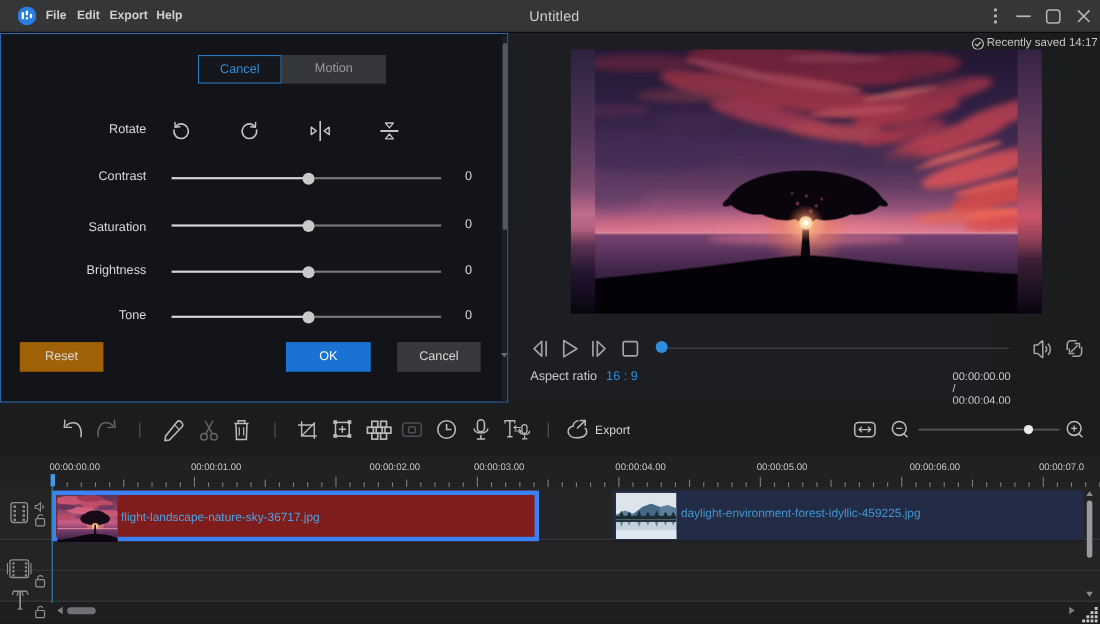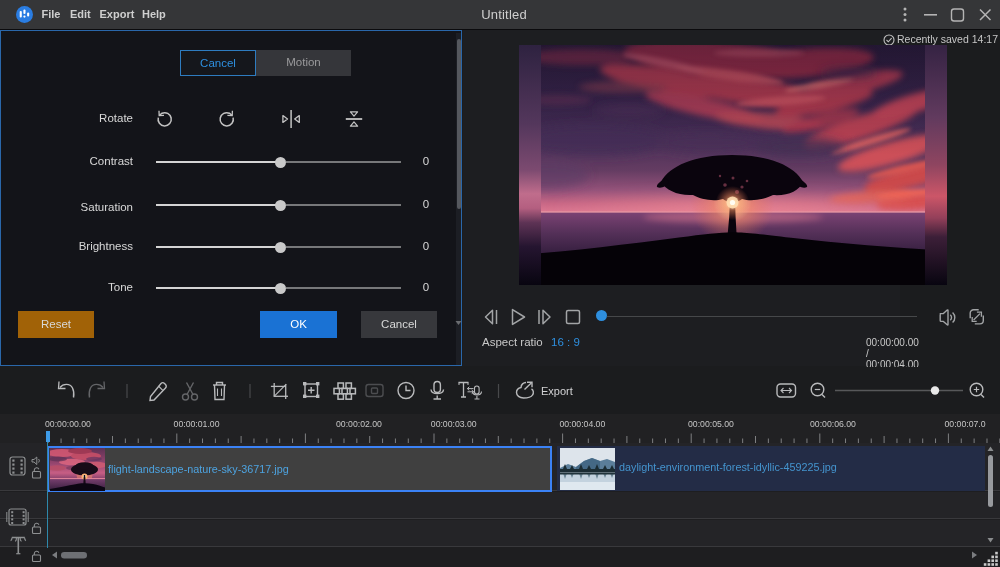--- a/index.html
+++ b/index.html
@@ -465,21 +465,21 @@
   </div>
 
   <div id="timeline">
     <div id="ruler">
       <div class="rlabel" style="left:45px;">00:00:00.00</div>
       <div class="rlabel" style="left:173.6px;">00:00:01.00</div>
       <div class="rlabel" style="left:289px;margin-left:47px;">00:00:02.00</div>
       <div class="rlabel" style="left:430.8px;">00:00:03.00</div>
       <div class="rlabel" style="left:559.4px;">00:00:04.00</div>
       <div class="rlabel" style="left:688px;">00:00:05.00</div>
-      <div class="rlabel" style="left:778px;padding-left:32px;">00:00:06.00</div>
+      <div class="rlabel" style="left:795px;padding-left:32px;">00:00:06.00</div>
       <div class="rlabel" style="left:944.5px;">00:00:07.0</div>
       <svg class="abs" style="left:0; top:17px;" width="1000" height="12" viewBox="0 0 1000 12" id="ticks">
       <rect x="47.70" y="2.5" width="1" height="9.5" fill="#7e7f81"></rect>
       <rect x="60.56" y="7.5" width="1" height="4.5" fill="#7e7f81"></rect>
       <rect x="73.42" y="7.5" width="1" height="4.5" fill="#7e7f81"></rect>
       <rect x="86.28" y="7.5" width="1" height="4.5" fill="#7e7f81"></rect>
       <rect x="99.14" y="7.5" width="1" height="4.5" fill="#7e7f81"></rect>
       <rect x="112.00" y="5.0" width="1" height="7" fill="#7e7f81"></rect>
       <rect x="124.86" y="7.5" width="1" height="4.5" fill="#7e7f81"></rect>
       <rect x="137.72" y="7.5" width="1" height="4.5" fill="#7e7f81"></rect>
@@ -628,21 +628,21 @@
         <rect x="0" y="24.5" width="55" height="17.5" fill="#c3d2de"></rect>
         <g fill="#54707f" opacity="0.8">
           <path d="M3 25 L5 31 L7 25 Z M10 25 L12 30 L14 25 Z M19 25 L21 31 L23 25 Z M27 25 L29 30 L31 25 Z M35 25 L37 31 L39 25 Z M43 25 L45 30 L47 25 Z M50 25 L52 30 L54 25 Z"></path>
         </g>
         <rect x="0" y="24.5" width="55" height="2" fill="#20333a"></rect>
         <rect x="0" y="34" width="55" height="8" fill="#dfe8ef"></rect>
       </svg>
       <div class="cliptitle" style="left:62px; top:15px; color:#4494ce;">daylight-environment-forest-idyllic-459225.jpg</div>
     </div>
 
-    <div class="abs" style="left:47px; top:31.5px; width:505px; height:46px; background:#404040; border:2px solid #3b82f6;">
+    <div class="abs" style="left:47px; top:31.5px; width:443px; height:46px; background:#7f1d1d; border:4px solid #3b82f6;">
       <svg class="abs" style="left:1px; top:0.5px;" width="55" height="43" viewBox="0 0 55 43">
         <defs>
           <linearGradient id="th1sky" x1="0" y1="0" x2="0" y2="1">
             <stop offset="0" stop-color="#5e3154"></stop>
             <stop offset="0.35" stop-color="#94456e"></stop>
             <stop offset="0.58" stop-color="#c75e84"></stop>
             <stop offset="0.7" stop-color="#8f4570"></stop>
           </linearGradient>
           <linearGradient id="th1sea" x1="0" y1="0" x2="0" y2="1">
             <stop offset="0" stop-color="#7a4070"></stop>

